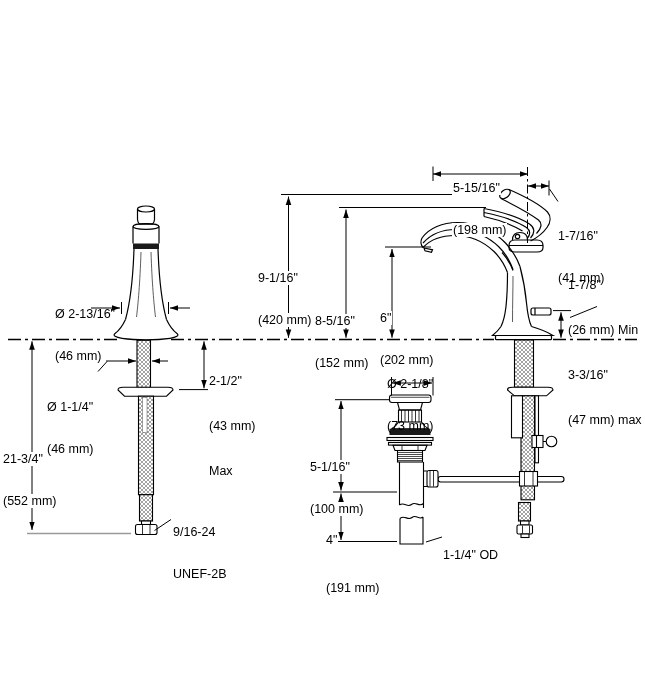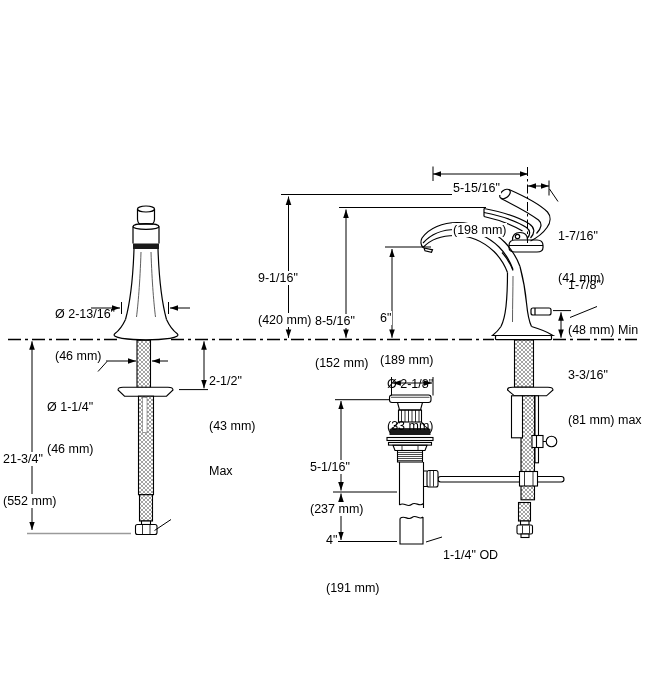--- a/index.html
+++ b/index.html
@@ -177,65 +177,69 @@
     <span>(420 mm)</span>
   </div>
 
   <div class="lbl bg" style="left:314px;top:286px">
     <span>8-5/16"</span>
     <span>(152 mm)</span>
   </div>
 
   <div class="lbl bg" style="left:379px;top:283px">
     <span>6"</span>
-    <span>(189 mm)</span>
+    <span>(202 mm)</span>
   </div>
 
   <div class="lbl bg" style="left:452px;top:153px">
     <span>5-15/16"</span>
     <span>(198 mm)</span>
   </div>
 
   <div class="lbl" style="left:558px;top:201px">
     <span>1-7/16"</span>
     <span>(41 mm)</span>
   </div>
 
   <div class="lbl lh15" style="left:568px;top:248px">
     <span>1-7/8"</span>
-    <span>(48 mm) Min</span>
+    <span>(26 mm) Min</span>
     <span>3-3/16"</span>
-    <span>(81 mm) max</span>
+    <span>(47 mm) max</span>
   </div>
 
   <div class="lbl lh15" style="left:209px;top:344px">
     <span>2-1/2"</span>
     <span>(43 mm)</span>
     <span>Max</span>
   </div>
 
   <div class="lbl" style="left:47px;top:372px">
     <span>Ø 1-1/4"</span>
     <span>(46 mm)</span>
   </div>
 
   <div class="lbl bg" style="left:2px;top:424px">
     <span>21-3/4"</span>
     <span>(552 mm)</span>
   </div>
 
+  <div class="lbl" style="left:173px;top:497px">
+    <span>9/16-24</span>
+    <span>UNEF-2B</span>
+  </div>
 
   <div class="lbl" style="left:387px;top:349px">
     <span>Ø 2-1/8"</span>
-    <span>(33 mm)</span>
+    <span>(73 mm)</span>
   </div>
 
   <div class="lbl bg" style="left:309px;top:432px">
     <span>5-1/16"</span>
-    <span>(237 mm)</span>
+    <span>(100 mm)</span>
   </div>
 
   <div class="lbl bg lh16" style="left:325px;top:500px">
     <span>4"</span>
     <span>(191 mm)</span>
   </div>
 
   <div class="lbl" style="left:443px;top:520px">
     <span>1-1/4" OD</span>
   </div>

